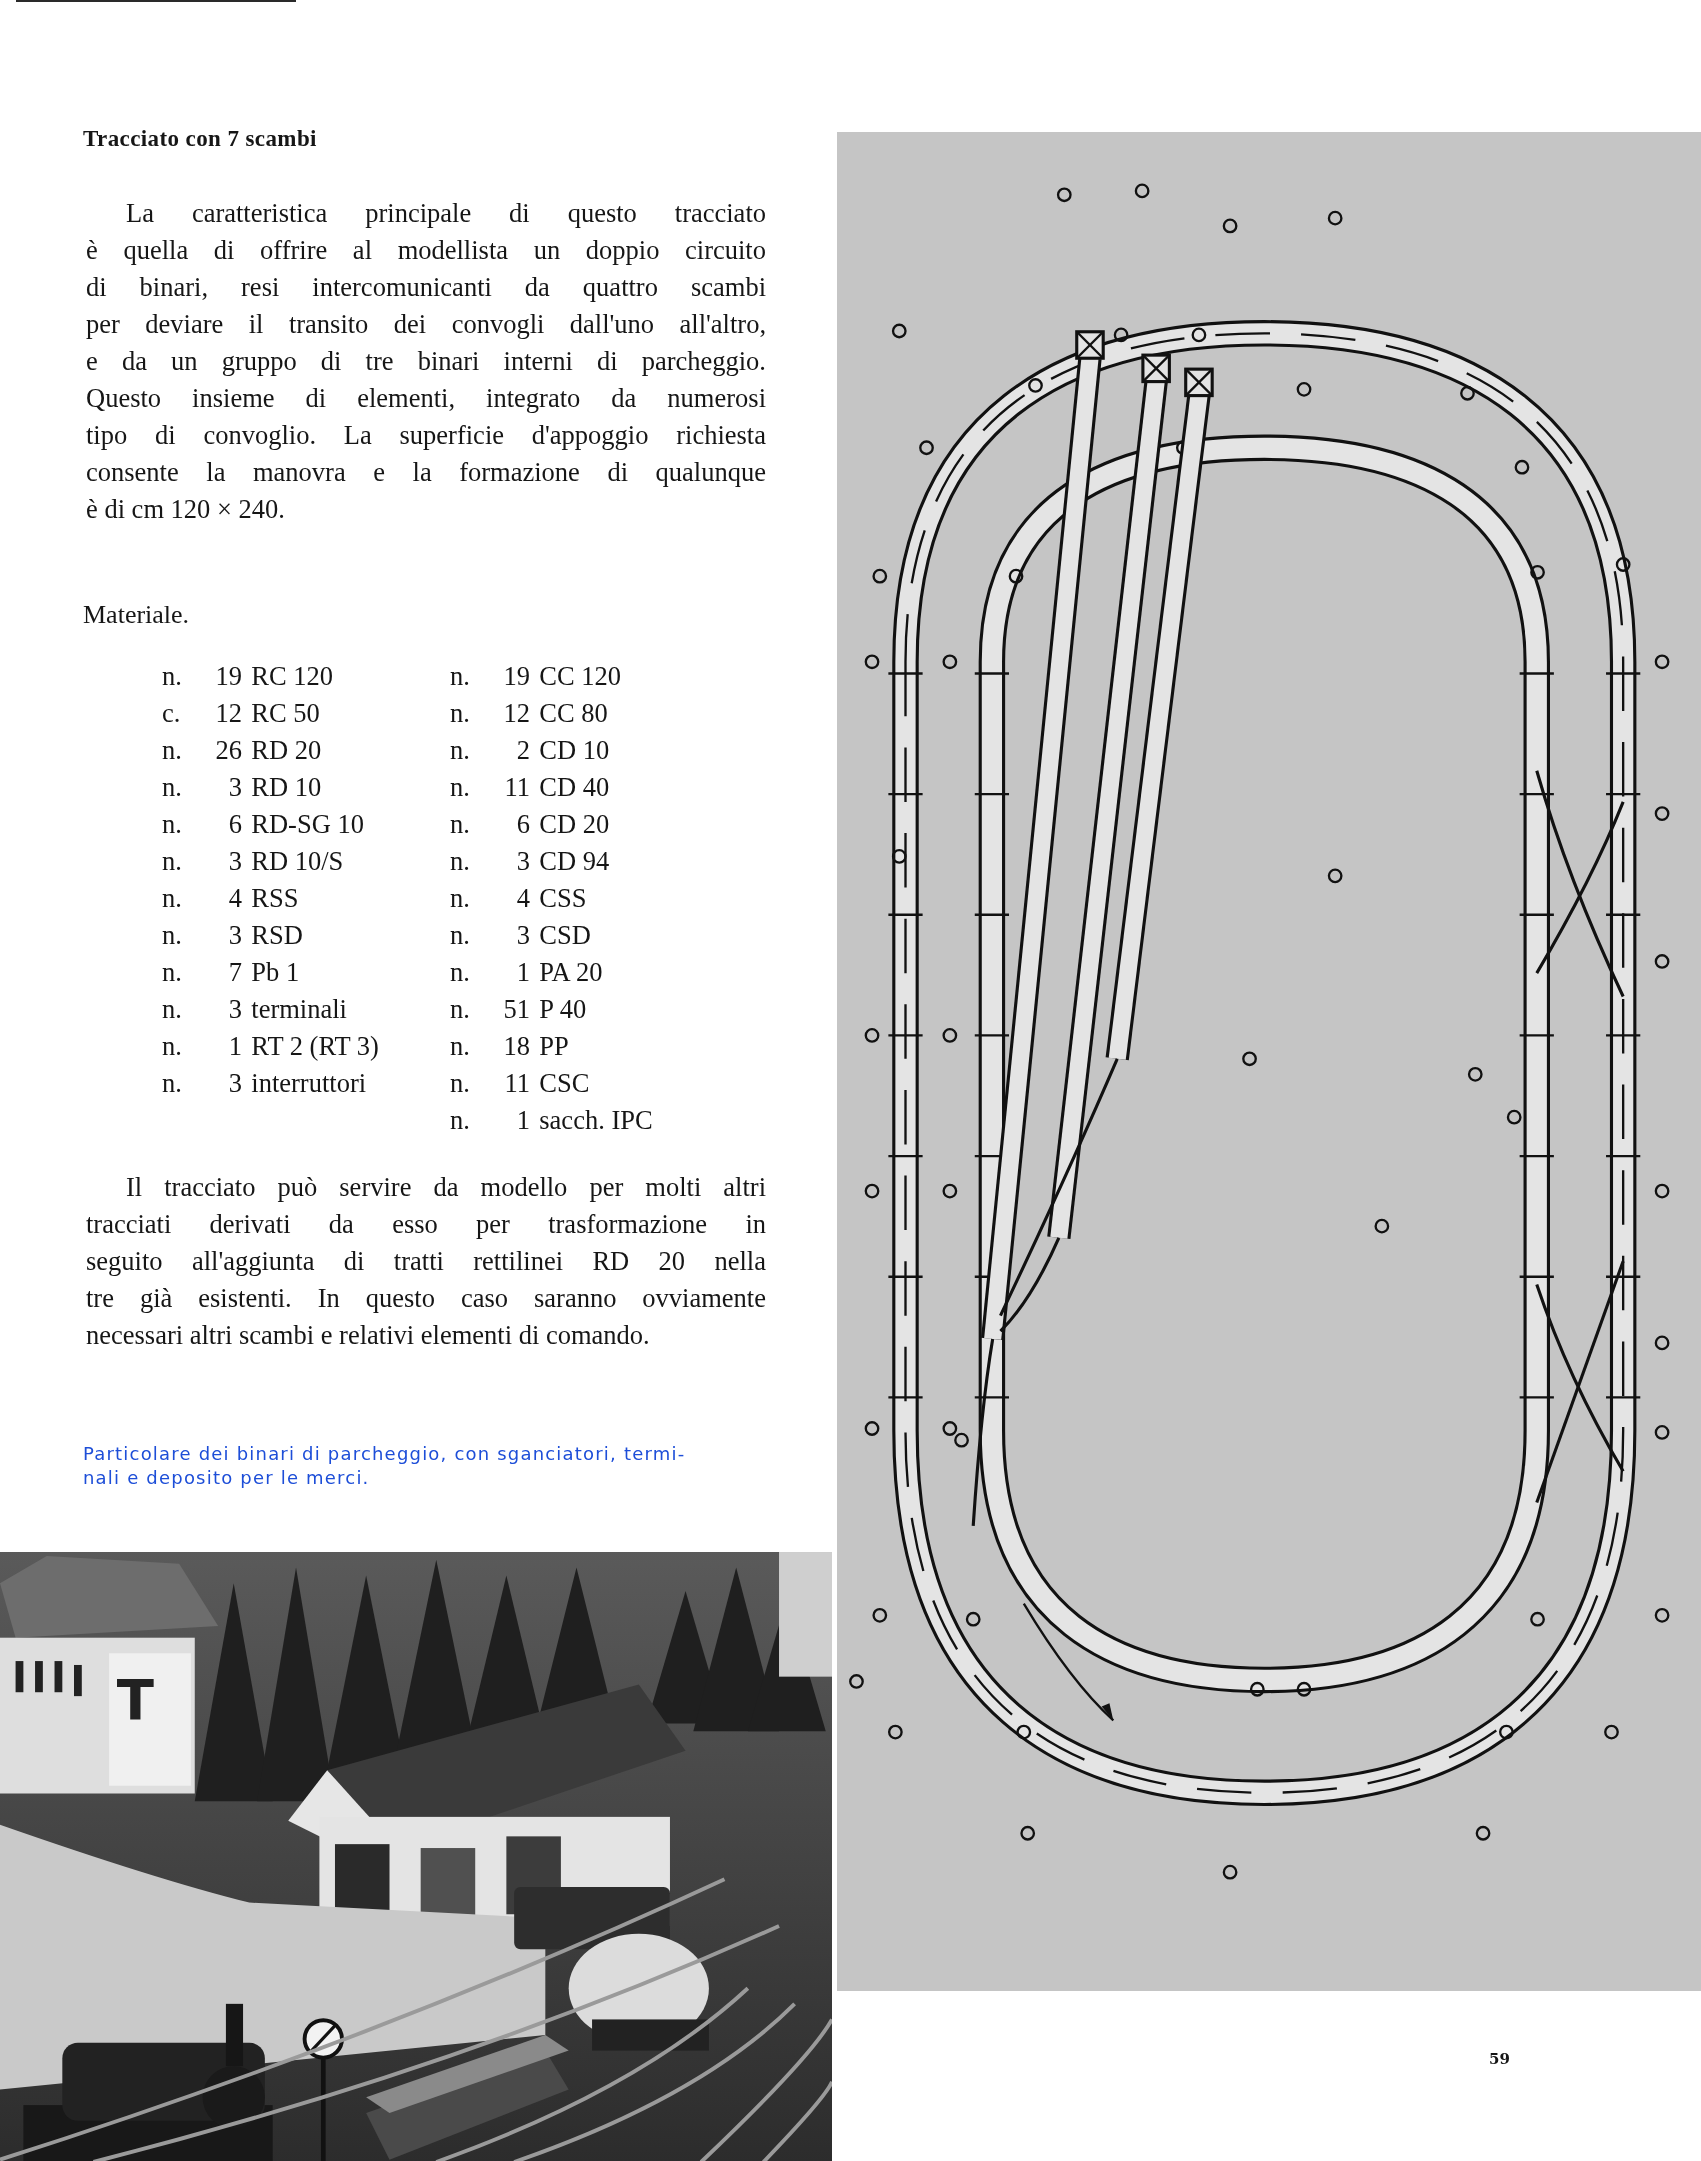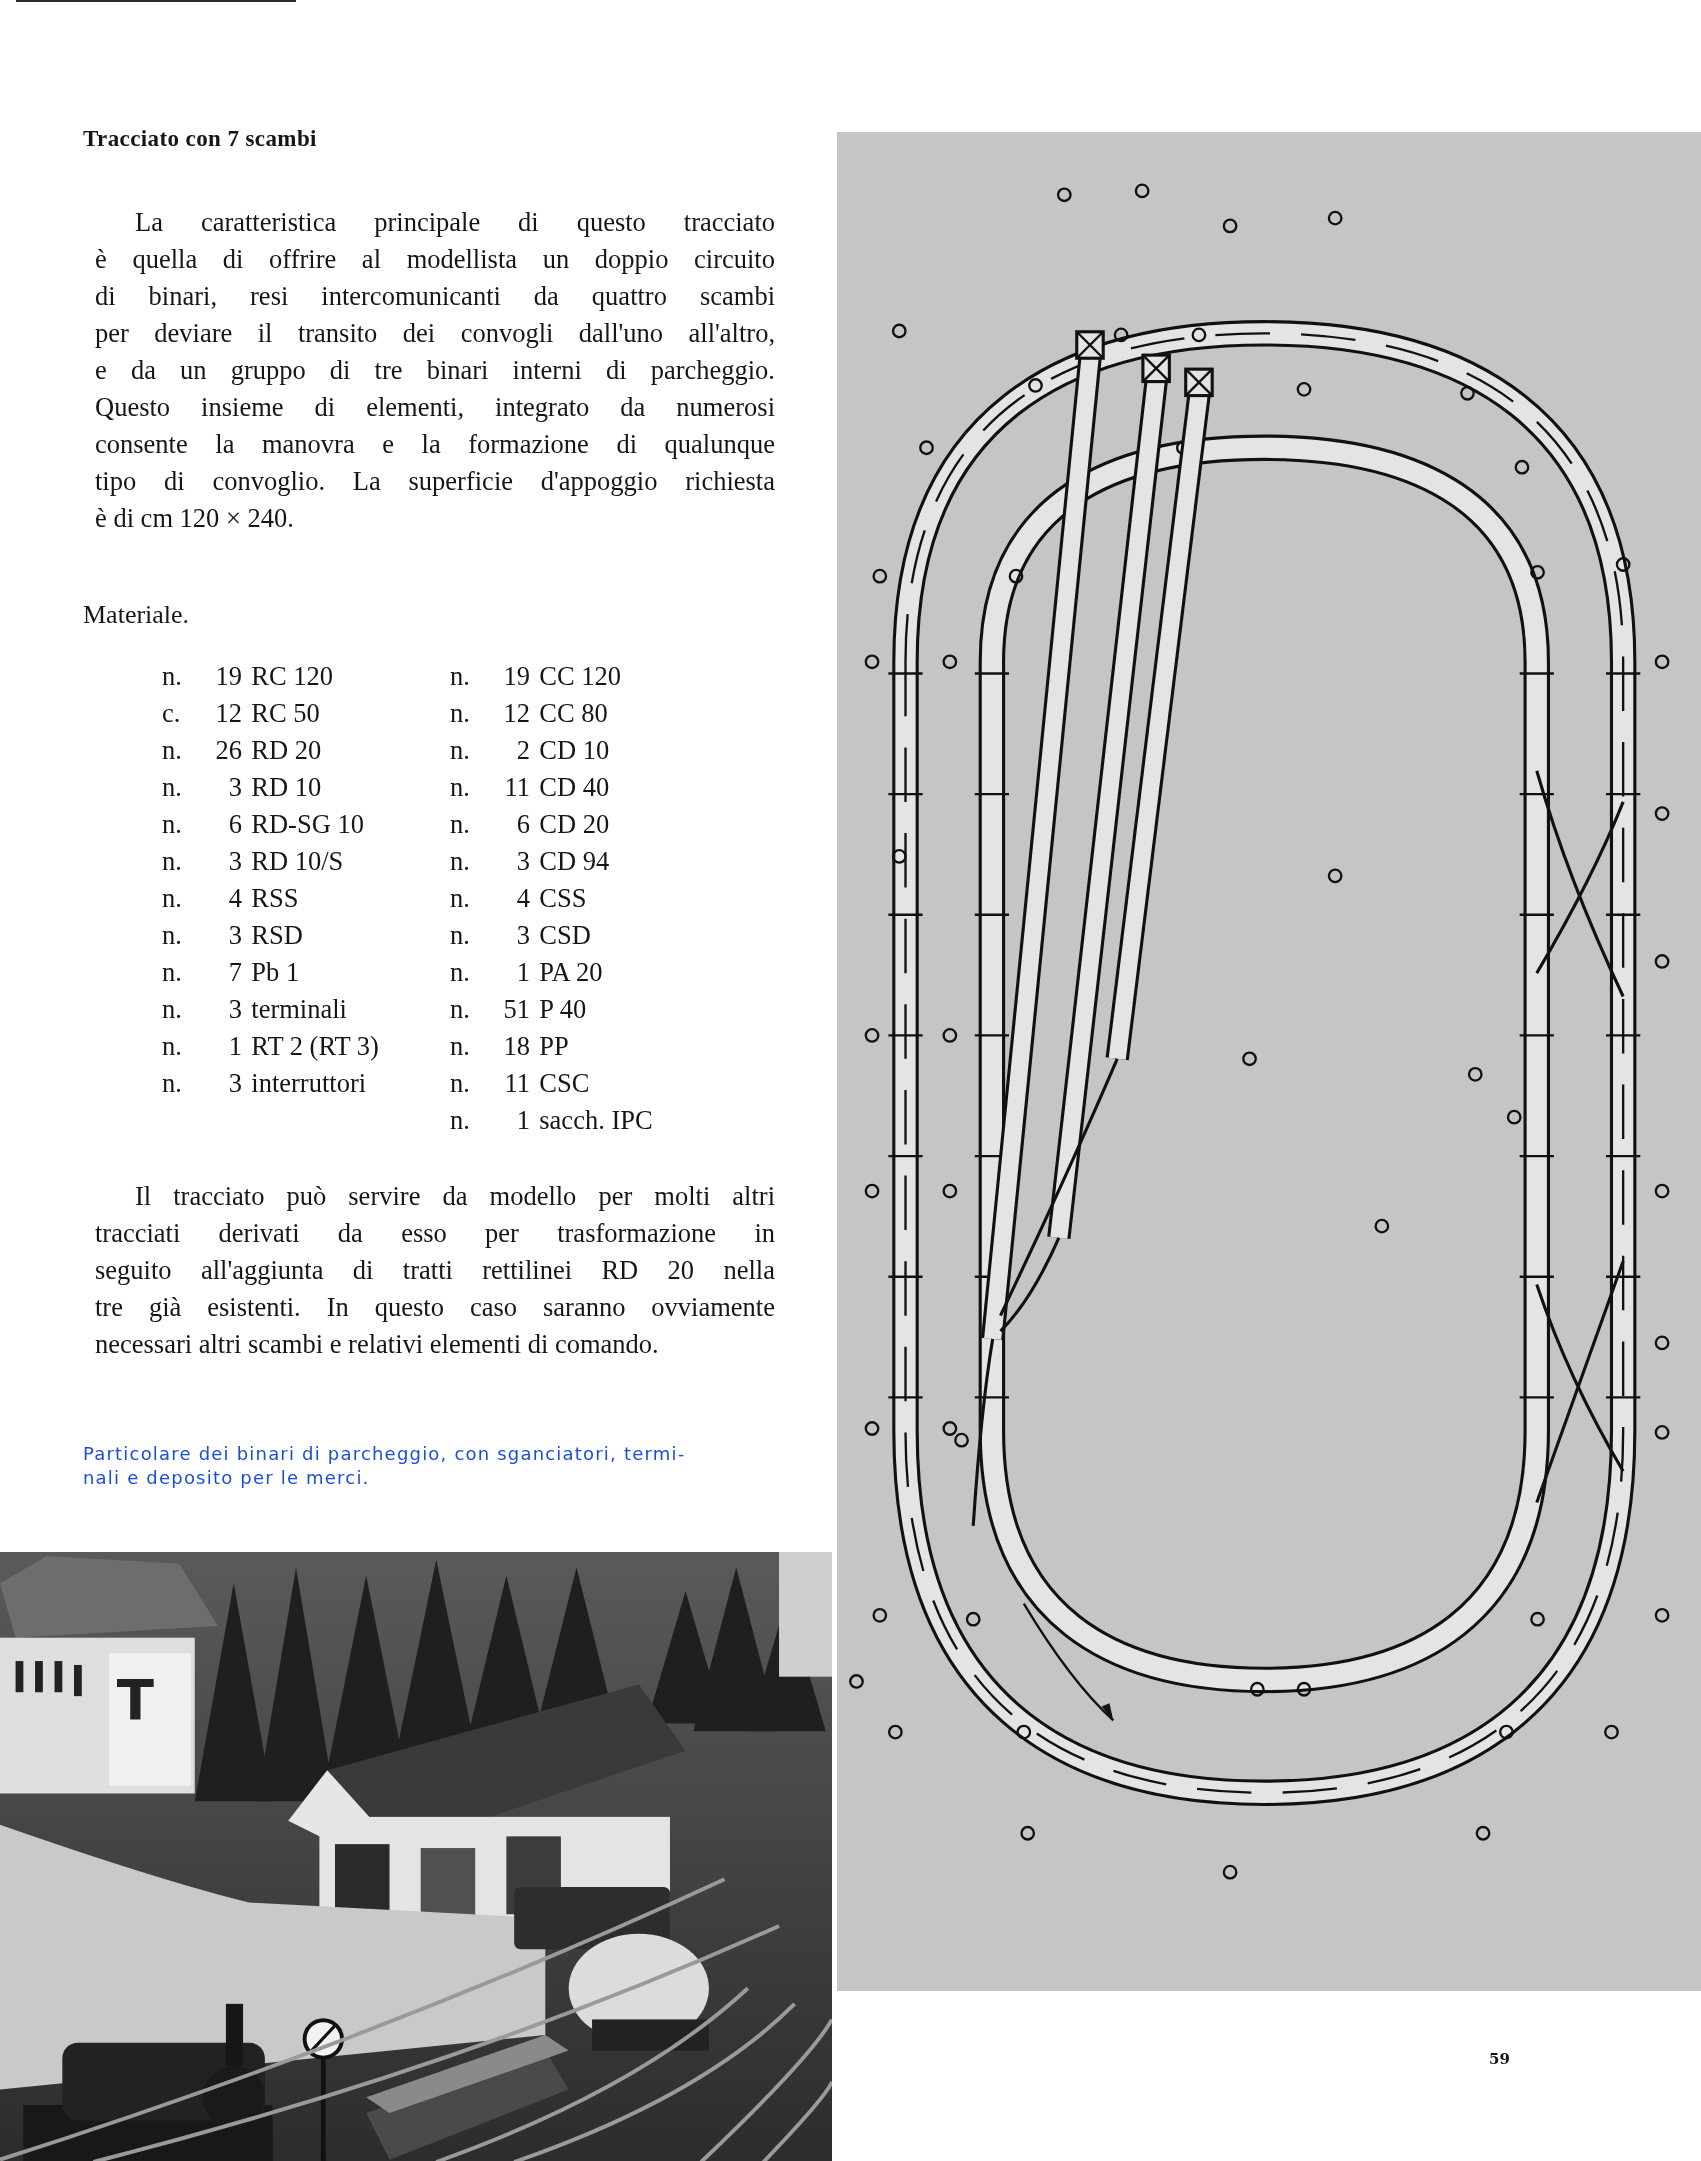--- a/index.html
+++ b/index.html
@@ -1,20 +1,20 @@
 <!DOCTYPE html>
 <html style="font-size:12.5px"><head>
 <meta charset="utf-8">
 <style>
   html, body { margin:0; padding:0; background:#ffffff; }
   body { width:1701px; height:2161px; position:relative; overflow:hidden;
          font-family:"Liberation Serif","DejaVu Serif",serif; color:#161616; }
   .topline { position:absolute; left:15.6px; top:0; width:280px; height:2.3px; background:#2a2a2a; }
   .title { position:absolute; left:83px; top:126px; font-size:23px; font-weight:bold; letter-spacing:0.4px; margin:0; }
-  .para { position:absolute; left:83px; width:680px; font-size:26.5px; line-height:37px; text-align:justify; margin:12px; }
+  .para { position:absolute; left:83px; width:680px; font-size:26.5px; line-height:37px; text-align:justify; margin:3px; }
   .para .line { display:block; text-align:justify; text-align-last:justify; white-space:nowrap; }
   .para .line.last { text-align-last:left; }
   .para .line.indent { padding-left:40px; }
   .p1 { top:192px; }
   .p2 { top:1166px; }
   .materiale { position:absolute; left:83px; top:600px; font-size:26px; margin:0; }
   .matlist { position:absolute; top:658px; font-size:26.5px; line-height:37px; margin:0; padding:0; list-style:none; }
   .matlist.c1 { left:162px; }
   .matlist.c2 { left:450px; }
   .matlist li { white-space:pre; display:flex; }
@@ -34,22 +34,22 @@
 
 <h1 class="title">Tracciato con 7 scambi</h1>
 
 <p class="para p1" id="intro">
     <span class="line indent">La caratteristica principale di questo tracciato</span>
     <span class="line">è quella di offrire al modellista un doppio circuito</span>
     <span class="line">di binari, resi intercomunicanti da quattro scambi</span>
     <span class="line">per deviare il transito dei convogli dall'uno all'altro,</span>
     <span class="line">e da un gruppo di tre binari interni di parcheggio.</span>
     <span class="line">Questo insieme di elementi, integrato da numerosi</span>
+    <span class="line">tipo di convoglio. La superficie d'appoggio richiesta</span>
     <span class="line">consente la manovra e la formazione di qualunque</span>
-    <span class="line">tipo di convoglio. La superficie d'appoggio richiesta</span>
     <span class="line last">è di cm 120 × 240.</span>
   </p>
 
 <p class="materiale">Materiale.</p>
 
 <ul class="matlist c1" id="matL">
     <li><span class="pre">n.</span><span class="qty">19</span><span class="it">RC 120</span></li>
     <li><span class="pre">c.</span><span class="qty">12</span><span class="it">RC 50</span></li>
     <li><span class="pre">n.</span><span class="qty">26</span><span class="it">RD 20</span></li>
     <li><span class="pre">n.</span><span class="qty">3</span><span class="it">RD 10</span></li>

